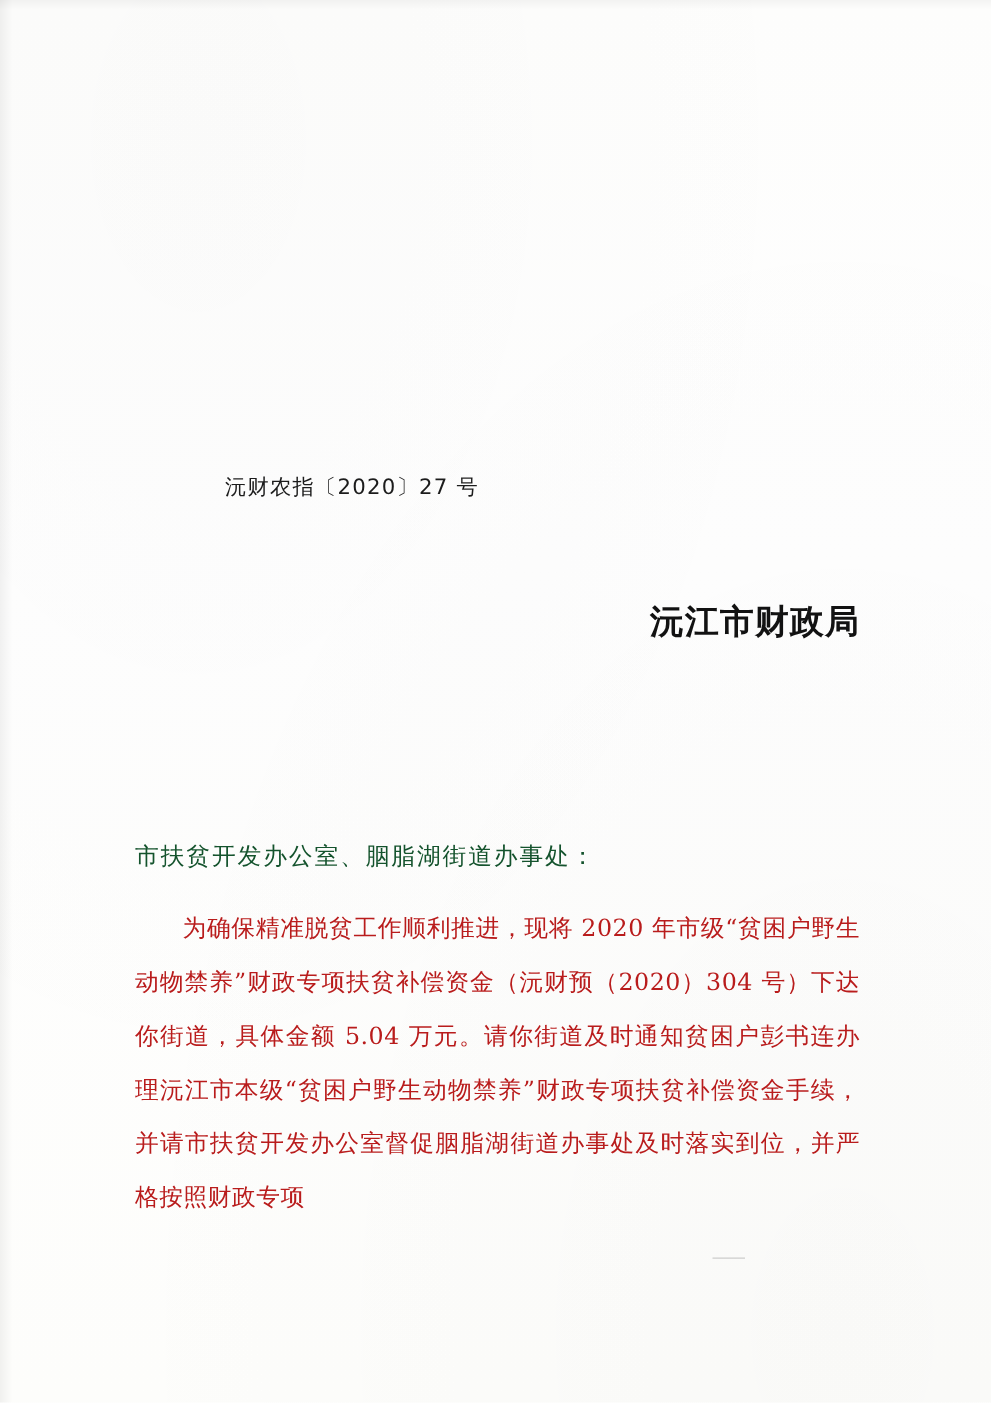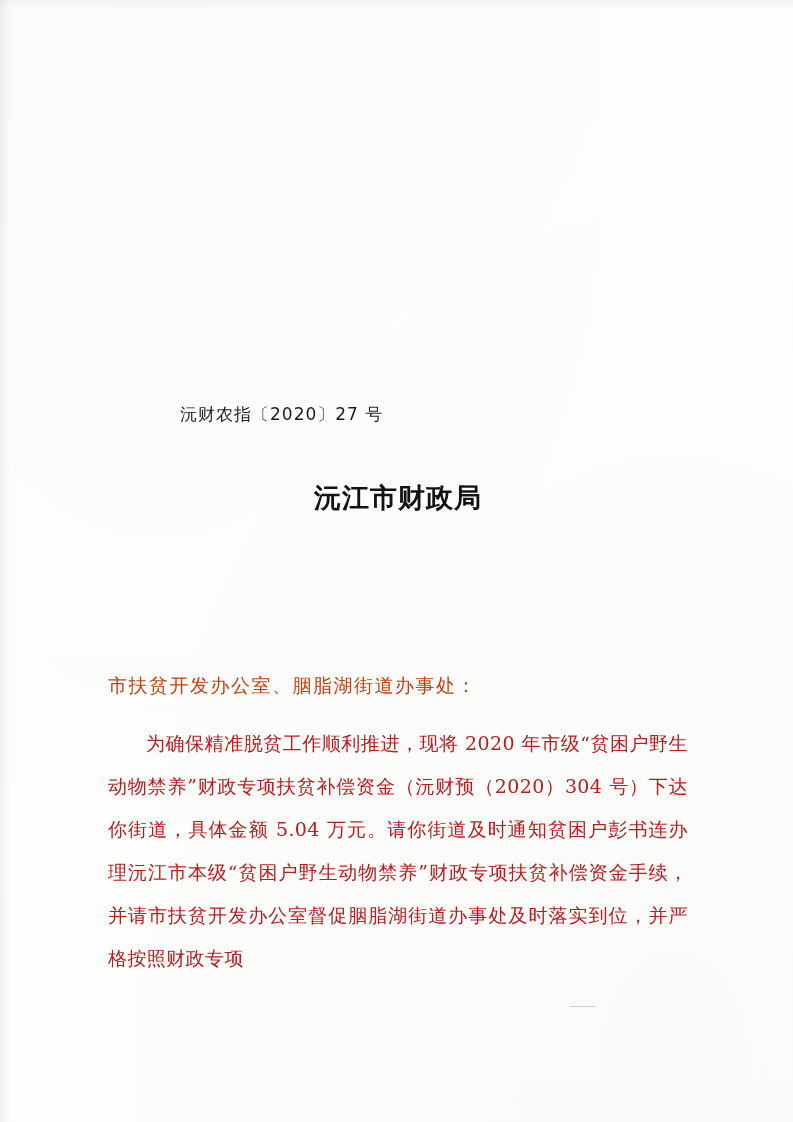--- a/index.html
+++ b/index.html
@@ -33,50 +33,50 @@
   }
   .doc-number {
     position: absolute;
     left: 180px;
     top: 378px;
     font-size: 17px;
     letter-spacing: 1px;
     color: #1c1c1c;
     font-family: "DejaVu Sans", "Liberation Sans", sans-serif;
     white-space: nowrap;
-    margin-top: 25px;
   }
   .title-block {
     position: absolute;
     left: 108px;
     top: 478px;
     width: 580px;
     text-align: center;
   }
   .title-line {
     font-size: 27px;
     font-weight: bold;
     line-height: 40px;
     letter-spacing: 0.5px;
     color: #121212;
     font-family: "DejaVu Serif", "Liberation Serif", serif;
     white-space: nowrap;
+    text-align: right;
   }
   .title-line.l1 { letter-spacing: 1px; }
   .title-line.l2 { letter-spacing: 0px; }
   .title-line.l3 { letter-spacing: 0px; }
 
   .addressee {
     position: absolute;
     left: 108px;
     top: 668px;
     font-size: 19px;
     line-height: 34px;
     letter-spacing: 1.5px;
-    color: #c2410c;
+    color: #14532d;
   }
   .body-text {
     position: absolute;
     left: 108px;
     top: 722px;
     width: 580px;
     font-size: 19px;
     line-height: 43px;
     letter-spacing: 0.4px;
     color: #b91c1c;

